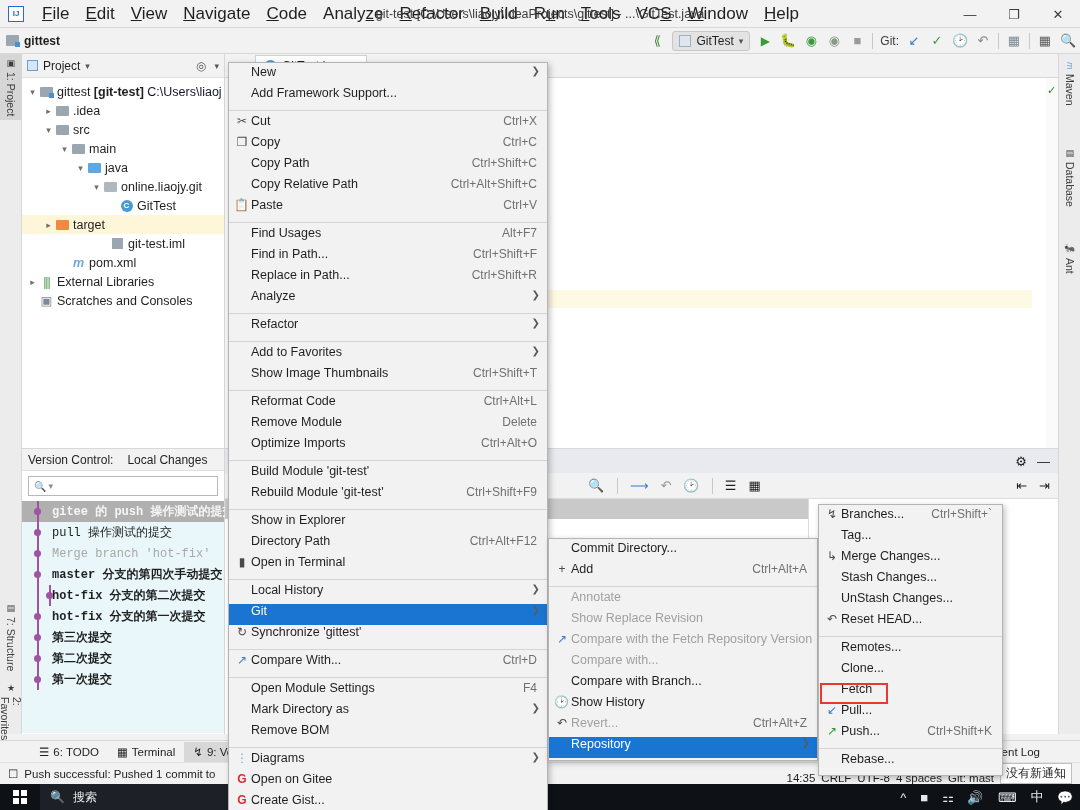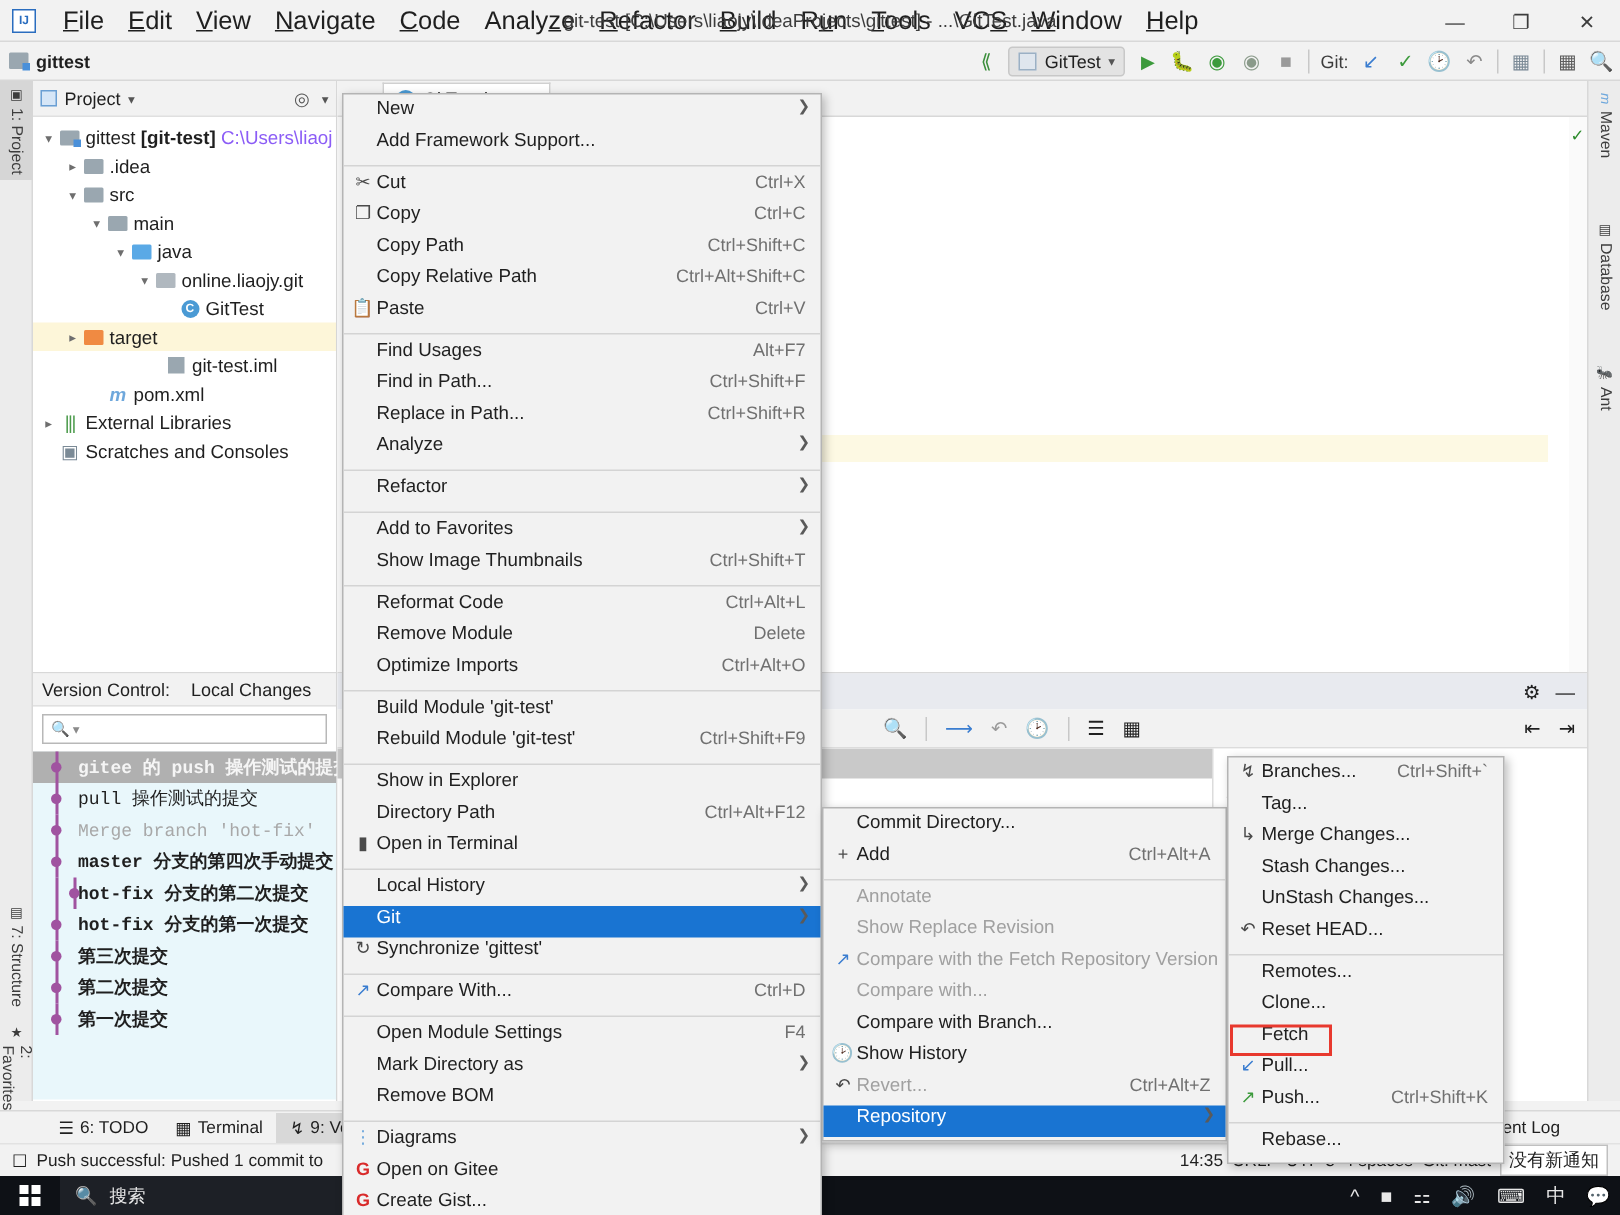--- a/index.html
+++ b/index.html
@@ -95,21 +95,21 @@
   .tree { padding-top: 4px; font-size: 12.5px; }
   .trow { display: flex; align-items: center; height: 19px; padding-left: 4px; white-space: nowrap; }
   .trow.hl { background: #fdf6d9; }
   .arrow { width: 13px; text-align: center; color: #6e6e6e; font-size: 9px; }
   .ic { width: 15px; display:flex; align-items:center; justify-content:center; margin-right: 3px; }
   .fold { width: 13px; height: 10px; border-radius: 1px; background: #9aa7b0; }
   .fold.blue { background: #5aa9e6; }
   .fold.orange { background: #f08a42; }
   .fold.module { background:#9aa7b0; position:relative; }
   .fold.module:after { content:''; position:absolute; right:-1px; bottom:-1px; width:5px; height:5px; background:#4a90d9; }
-  .dim { color: #8b5cf6; }
+  .dim { color: #0f172a; }
   .bold { font-weight: bold; }
 
   
   .vcpanel {
     position: absolute; left: 22px; top: 448px; width: 203px; height: 286px;
     background: #fff; border-right: 1px solid #d8d8d8; border-top: 1px solid #d8d8d8;
   }
   .vchdr { height: 22px; background:#f2f2f2; display:flex; align-items:center; gap: 14px; padding: 0 6px; font-size: 12px; border-bottom: 1px solid #e0e0e0;}
   .searchbox {
     margin: 5px 6px; height: 20px; border: 1px solid #b8b8b8; background:#fff;
@@ -155,21 +155,21 @@
   .bottomtabs {
     position: absolute; left: 0; bottom: 48px; width: 1080px; height: 22px;
     background: #f2f2f2; border-top: 1px solid #d8d8d8; display: flex; align-items: center; font-size: 11.5px;
   }
   .btab { display:flex; align-items:center; gap:4px; padding: 3px 9px; }
   .btab.active { background: #d8d8d8; }
   .statusbar {
     position: absolute; left: 0; bottom: 26px; width: 1080px; height: 22px;
     background: #f2f2f2; border-top: 1px solid #e2e2e2; display:flex; align-items:center; font-size: 11.5px;
   }
-  .status-right { position: absolute; right: 8px; display:flex; align-items:center; gap: 6px; }
+  .status-right { position: absolute; right: 8px; display:flex; align-items:flex-end; gap: 6px; }
   .toast { background:#fff; border:1px solid #c0c0c0; padding: 1px 5px; font-size: 12px; }
 
   
   .taskbar {
     position: absolute; left: 0; bottom: 0; width: 1080px; height: 26px;
     background: #0e1116; display: flex; align-items: center; color: #e8e8e8; font-size: 12px;
   }
   .winlogo { width: 40px; height: 26px; display:flex; align-items:center; justify-content:center; }
   .winsq { width: 14px; height: 14px; display:grid; grid-template-columns: 1fr 1fr; grid-template-rows: 1fr 1fr; gap: 2px; }
   .winsq i { background: #ffffff; display:block; }

